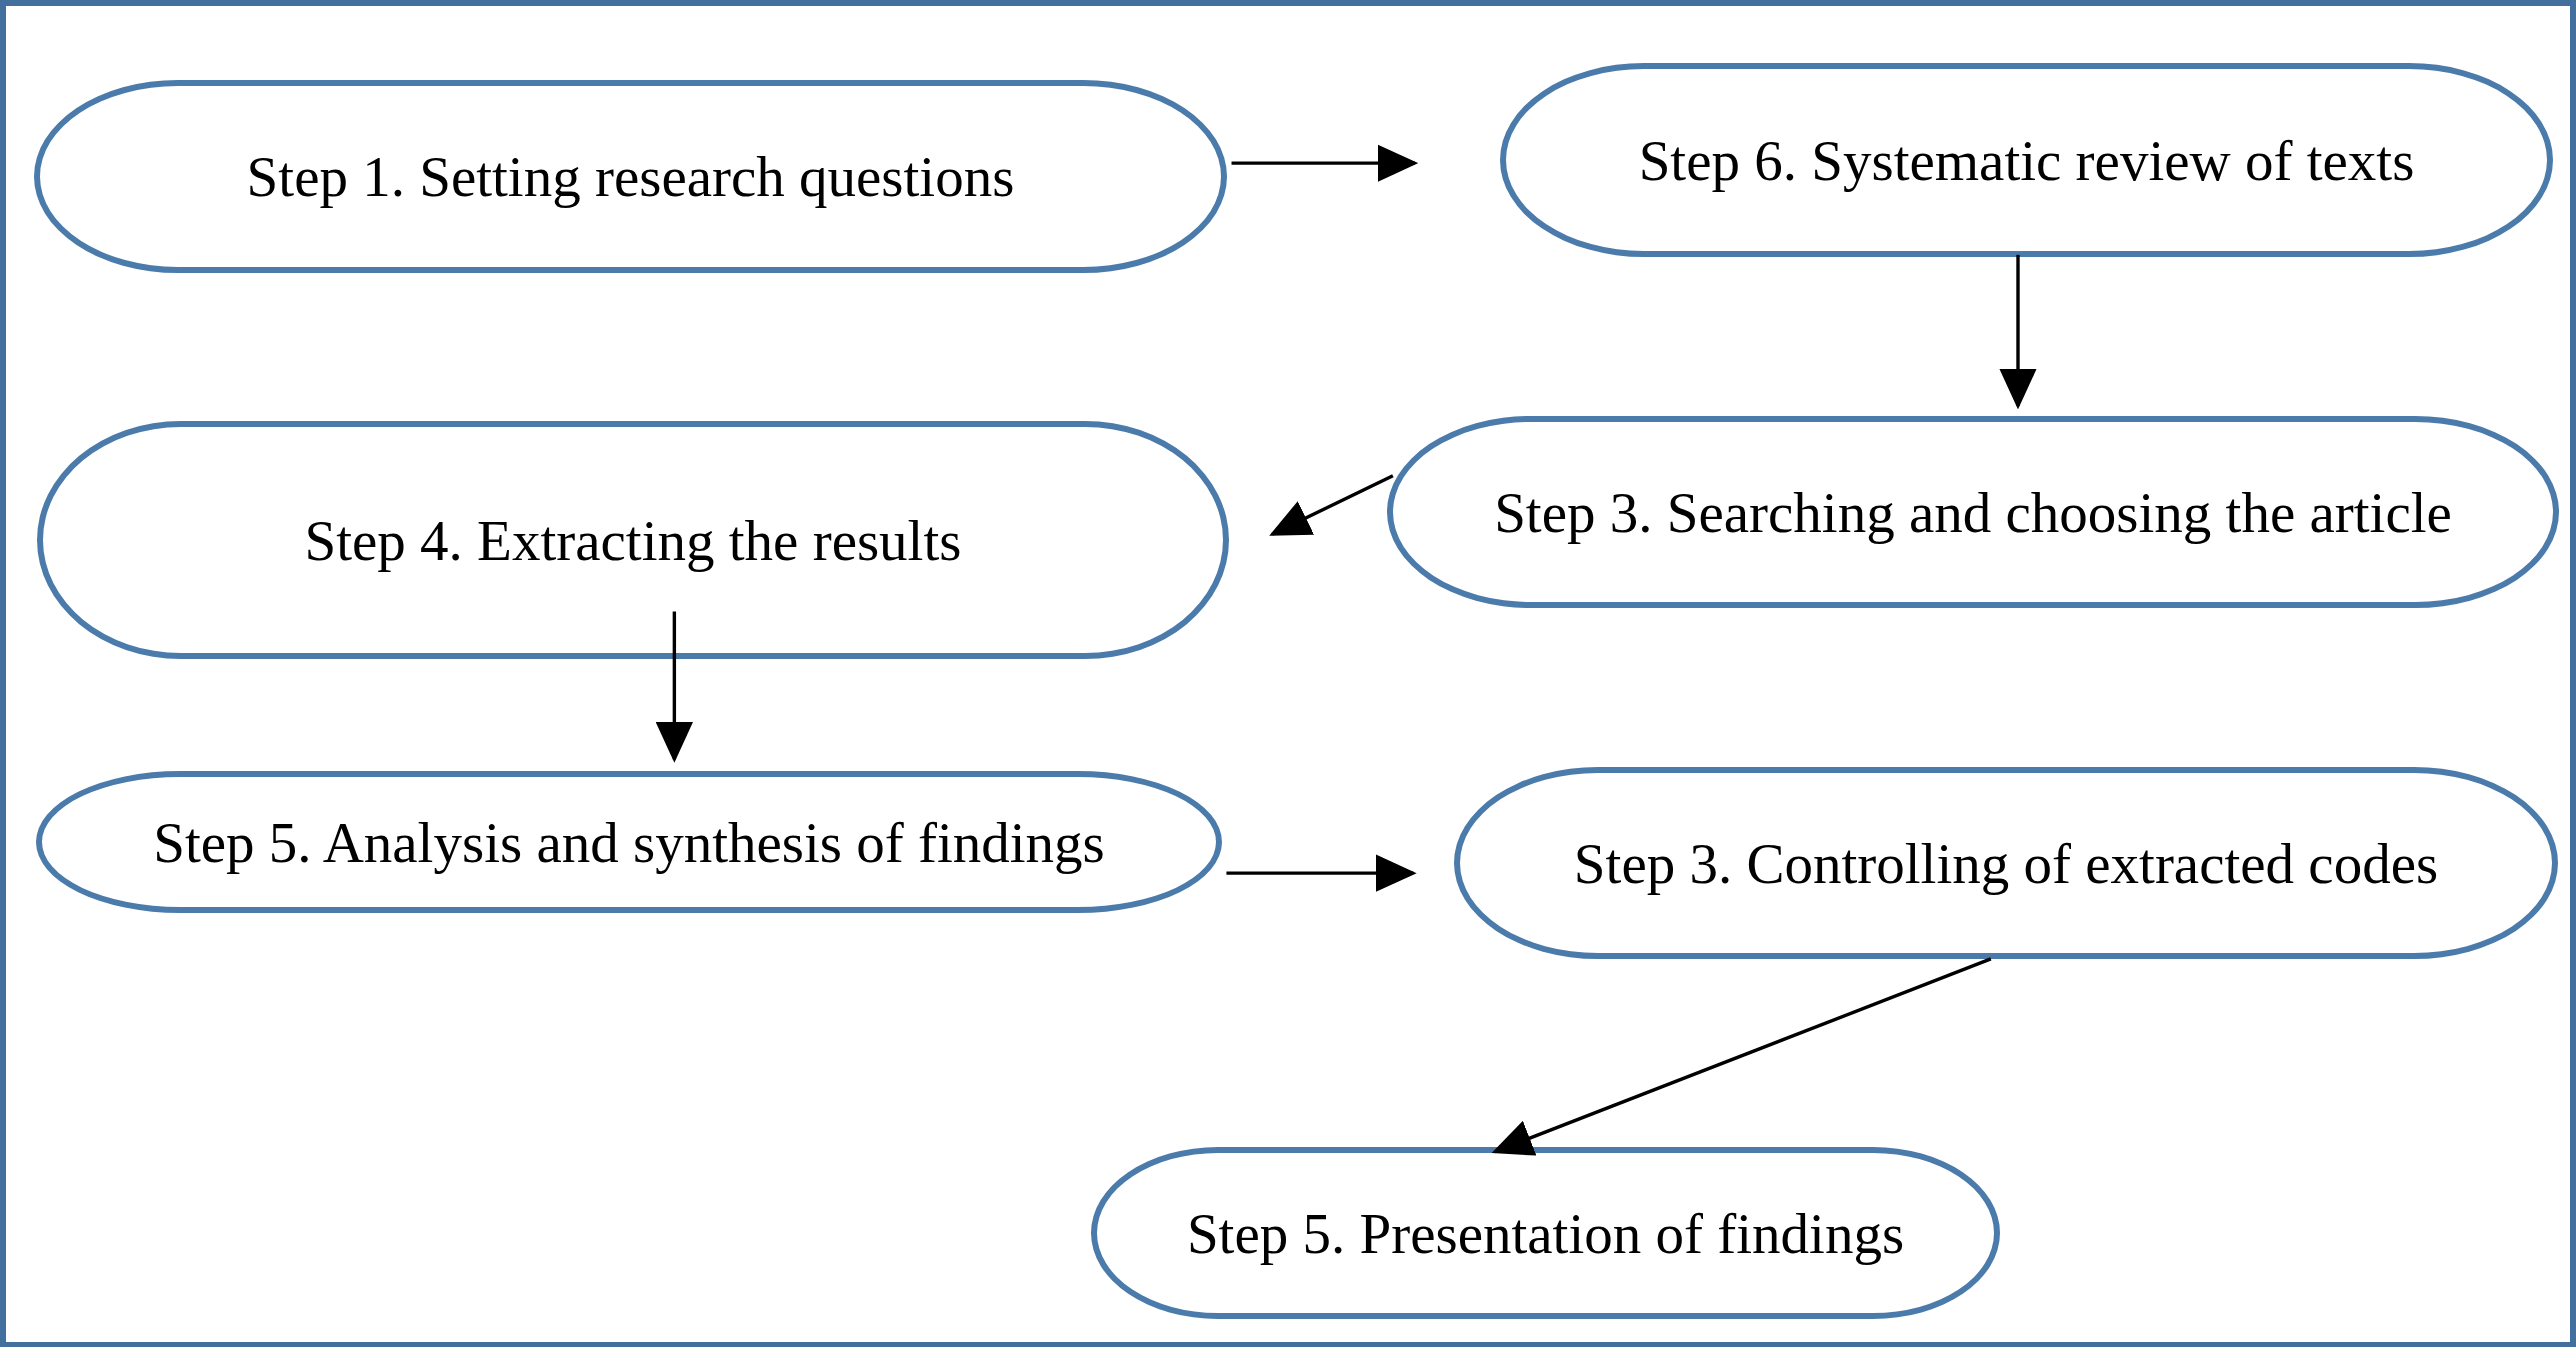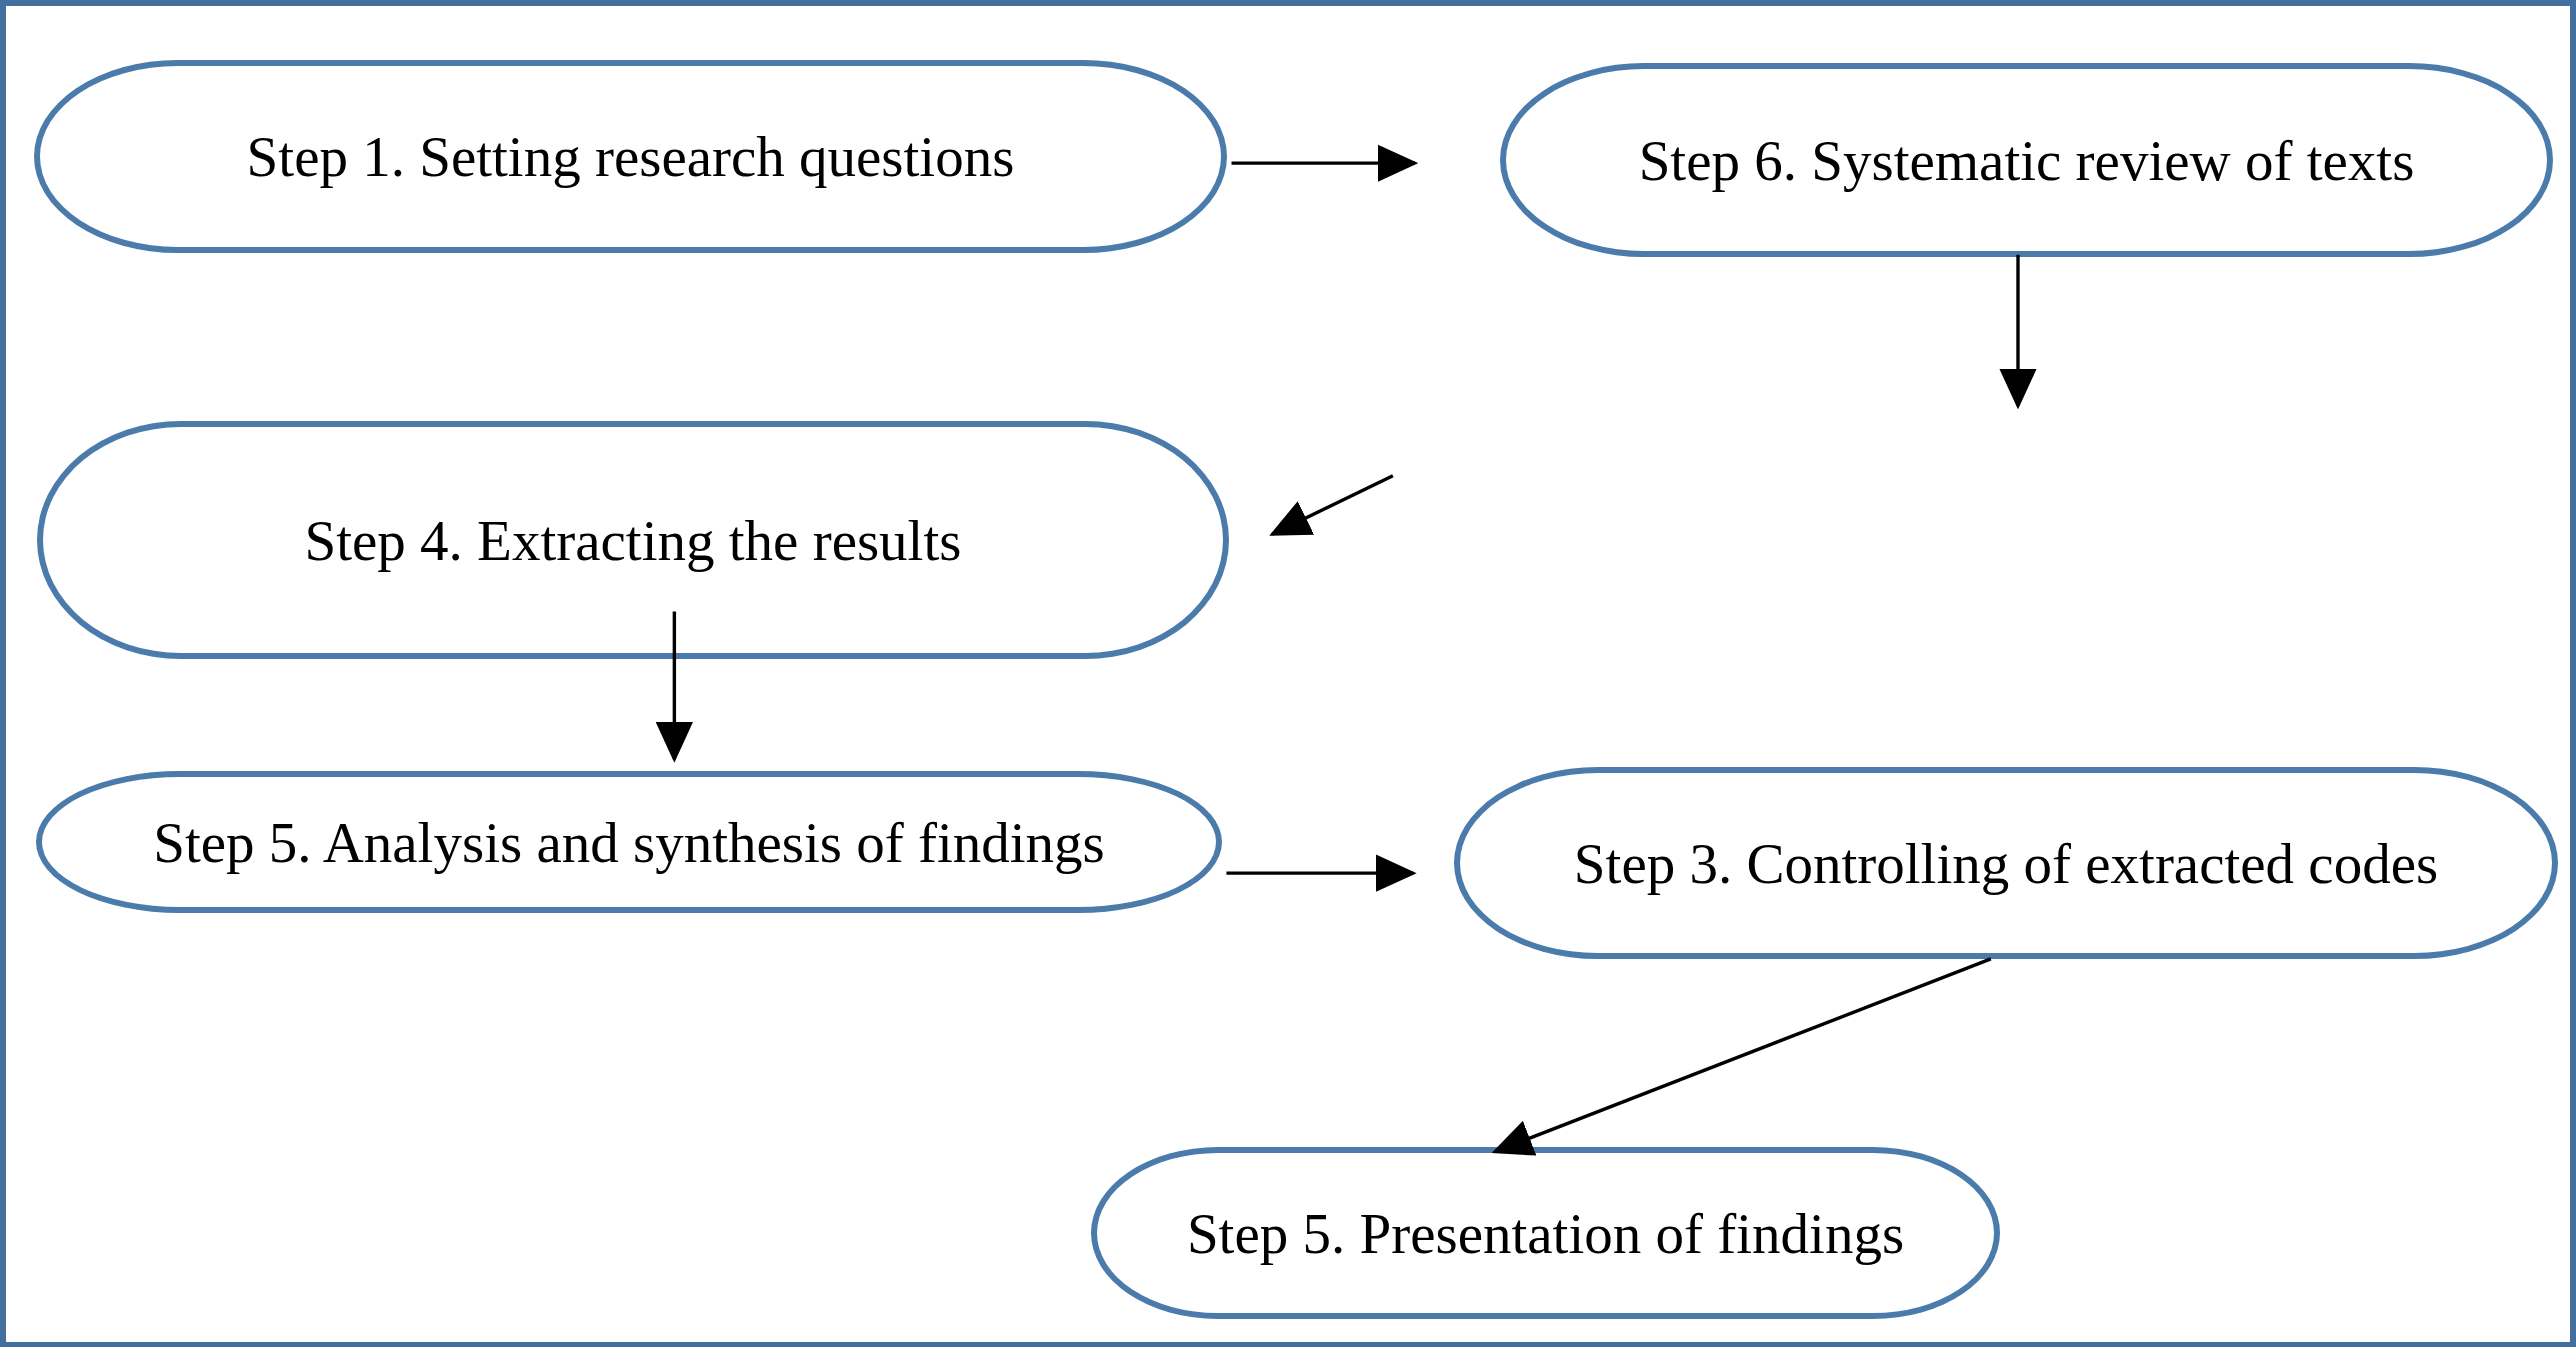--- a/index.html
+++ b/index.html
@@ -31,21 +31,21 @@
     align-items: center;
     justify-content: center;
   }
   .pill-label {
     font-size: 57px;
     color: var(--text, #000000);
     white-space: nowrap;
     text-align: center;
     padding: 0 34px;
   }
-  .pill.step-1 { left: 34px;   top: 60px;   width: 1193px; height: 193px; }
+  .pill.step-1 { left: 34px;   top: 80px;   width: 1193px; height: 193px; }
   .pill.step-2 { left: 1500px; top: 63px;   width: 1053px; height: 194px; }
   .pill.step-3 { left: 1387px; top: 416px;  width: 1172px; height: 192px; }
   .pill.step-4 { left: 37px;   top: 421px;  width: 1192px; height: 238px; }
   .pill.step-5 { left: 36px;   top: 771px;  width: 1186px; height: 142px; }
   .pill.step-6 { left: 1454px; top: 767px;  width: 1104px; height: 192px; }
   .pill.step-7 { left: 1091px; top: 1147px; width: 909px; height: 172px; border-radius: 127px / 50%; }
   .connector-layer {
     position: absolute;
     left: 0;
     top: 0;
@@ -65,20 +65,23 @@
   <div class="outer-frame"></div>
 
   <div class="pill step-1">
     <span class="pill-label">Step 1. Setting research questions</span>
   </div>
 
   <div class="pill step-2">
     <span class="pill-label">Step 6. Systematic review of texts</span>
   </div>
 
+  <div class="pill step-3">
+    <span class="pill-label">Step 3. Searching and choosing the article</span>
+  </div>
 
   <div class="pill step-4">
     <span class="pill-label">Step 4. Extracting the results</span>
   </div>
 
   <div class="pill step-5">
     <span class="pill-label">Step 5. Analysis and synthesis of findings</span>
   </div>
 
   <div class="pill step-6">

